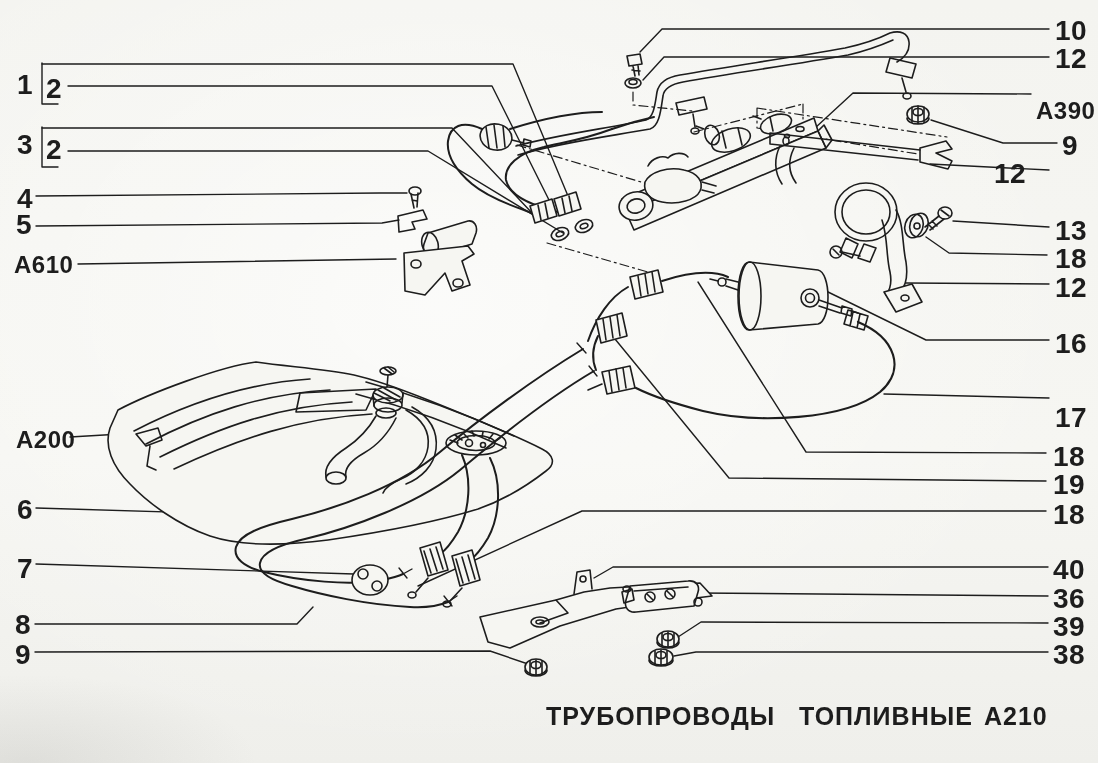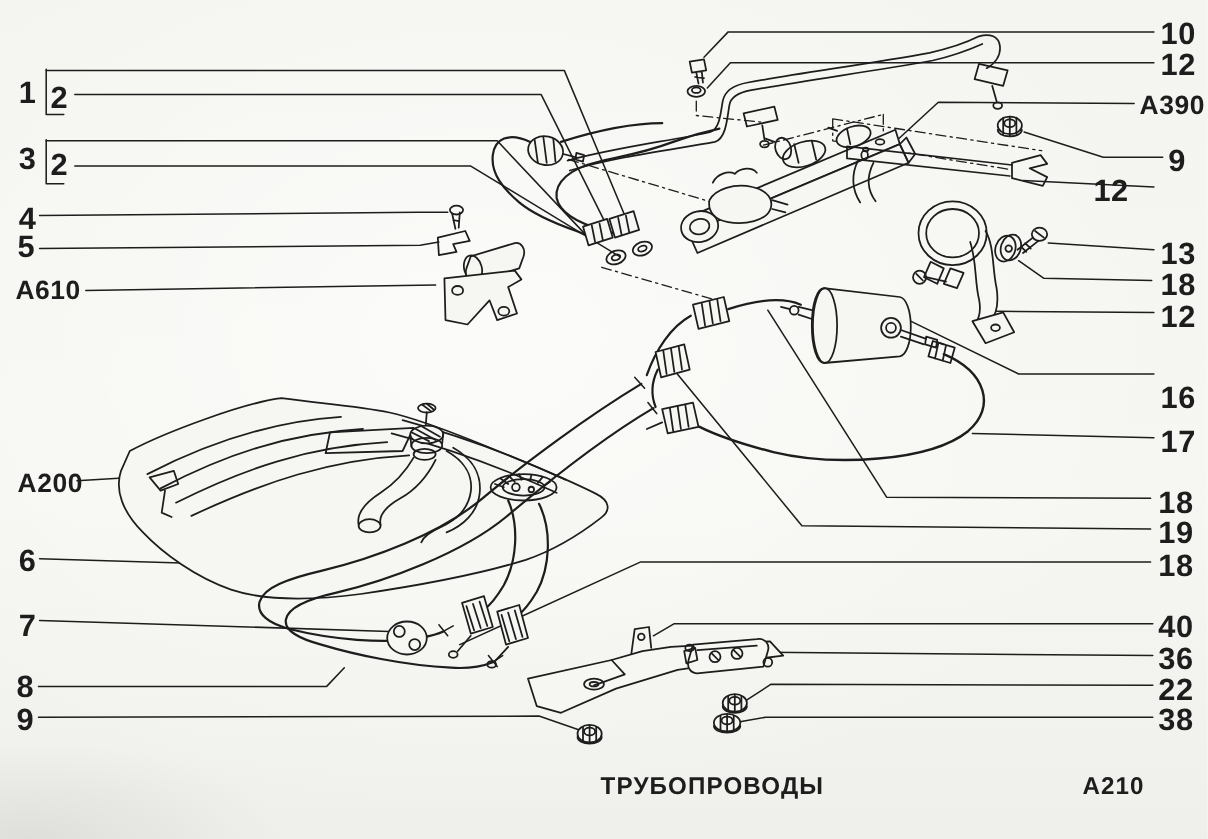--- a/index.html
+++ b/index.html
@@ -17,21 +17,21 @@
     pointer-events:none;
   }
   svg{position:absolute;left:0;top:0;}
   svg *{vector-effect:non-scaling-stroke;}
   .lbl{
     position:absolute;font-weight:bold;font-size:28px;line-height:1;
     letter-spacing:0.5px;white-space:nowrap;
   }
   .lbl.code{font-size:24px;letter-spacing:0.5px;}
   .caption{
-    position:absolute;top:704px;font-weight:bold;font-size:22px;line-height:1;
+    position:absolute;top:704px;font-weight:bold;font-size:25px;line-height:1;
     letter-spacing:1px;white-space:nowrap;
   }
 </style>
 </head>
 <body>
 
 <div class="stage">
 
 <svg width="1098" height="763" viewBox="0 0 1098 763">
   <g fill="none" stroke="#1d1d1d" stroke-width="1.6" stroke-linecap="round" stroke-linejoin="round">
@@ -327,32 +327,33 @@
 <div class="lbl" style="left:16px;top:211px">5</div>
 <div class="lbl code" style="left:14px;top:253px">А610</div>
 <div class="lbl code" style="left:16px;top:428px">А200</div>
 <div class="lbl" style="left:17px;top:496px">6</div>
 <div class="lbl" style="left:17px;top:555px">7</div>
 <div class="lbl" style="left:15px;top:611px">8</div>
 <div class="lbl" style="left:15px;top:641px">9</div>
 
 <div class="lbl" style="left:1055px;top:17px">10</div>
 <div class="lbl" style="left:1055px;top:45px">12</div>
-<div class="lbl code" style="left:1036px;top:85px">А390</div>
+<div class="lbl code" style="left:1036px;top:99px">А390</div>
 <div class="lbl" style="left:1062px;top:132px">9</div>
 <div class="lbl" style="left:994px;top:160px">12</div>
 <div class="lbl" style="left:1055px;top:217px">13</div>
 <div class="lbl" style="left:1055px;top:245px">18</div>
 <div class="lbl" style="left:1055px;top:274px">12</div>
-<div class="lbl" style="left:1055px;top:348px">16</div>
-<div class="lbl" style="left:1055px;top:388px">17</div>
+<div class="lbl" style="left:1055px;top:330px">16</div>
+<div class="lbl" style="left:1055px;top:404px">17</div>
 <div class="lbl" style="left:1053px;top:443px">18</div>
 <div class="lbl" style="left:1053px;top:471px">19</div>
 <div class="lbl" style="left:1053px;top:501px">18</div>
 <div class="lbl" style="left:1053px;top:556px">40</div>
 <div class="lbl" style="left:1053px;top:585px">36</div>
-<div class="lbl" style="left:1053px;top:613px">22</div>
+<div class="lbl" style="left:1053px;top:613px">39</div>
 <div class="lbl" style="left:1053px;top:641px">38</div>
 
 <div class="caption" style="left:546px">ТРУБОПРОВОДЫ</div>
+<div class="caption" style="left:799px">ТОПЛИВНЫЕ</div>
 <div class="caption" style="left:984px">А210</div>
 
 </div>
 
 </body></html>

